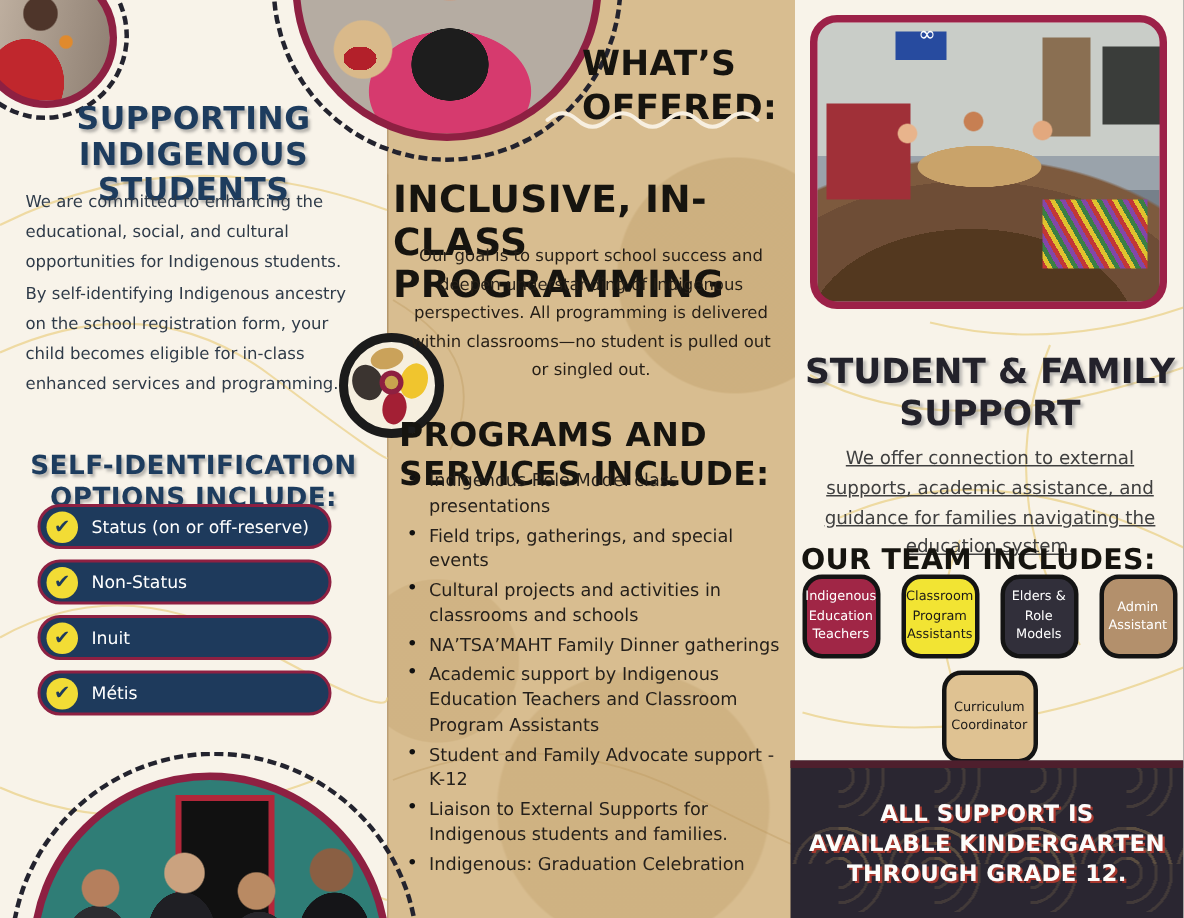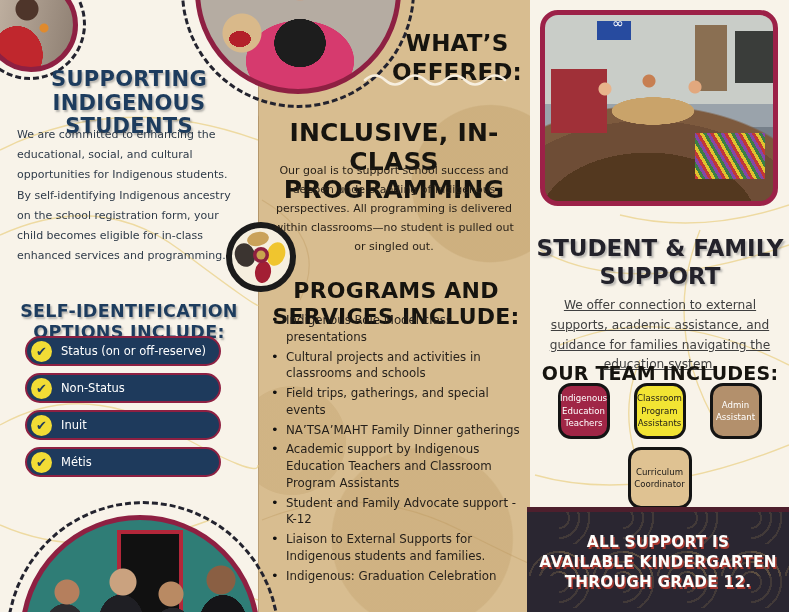--- a/index.html
+++ b/index.html
@@ -97,39 +97,39 @@
     color:#2f3b49;text-align:left;z-index:4;}
   #options-title{position:absolute;left:10px;top:286px;width:238px;font-size:17.5px;line-height:1.2;z-index:4;}
   #options{position:absolute;left:25px;top:336px;width:196px;z-index:4;}
   .pill{height:30px;margin-bottom:7px;background:#1e3a5c;border:2px solid #8e2042;border-radius:17px;
     display:flex;align-items:center;padding-left:4px;box-sizing:border-box;}
   .pill .check{width:21px;height:21px;border-radius:50%;background:#f2dc35;color:#1e3a5c;
     font-size:13px;font-weight:800;display:flex;align-items:center;justify-content:center;flex:0 0 21px;}
   .pill .lbl{color:#fff;font-size:11.5px;margin-left:9px;white-space:nowrap;}
 
   
-  .black-h{color:#16140f;font-weight:800;text-align:center;letter-spacing:.2px;}
+  .black-h{color:#16140f;font-weight:800;text-align:left;letter-spacing:.2px;}
   #offered-title{position:absolute;left:388px;top:10px;width:138px;font-size:23px;line-height:1.25;z-index:4;}
   #squiggle{position:absolute;left:362px;top:72px;z-index:4;}
   #inclusive-title{position:absolute;left:262px;top:98px;width:264px;font-size:25px;line-height:1.15;z-index:4;}
   #inclusive-body{position:absolute;left:267px;top:151px;width:254px;font-size:11px;line-height:1.72;
     color:#261f17;text-align:center;z-index:4;}
   #services-title{position:absolute;left:266px;top:260px;width:260px;font-size:22px;line-height:1.15;z-index:4;}
   #services{position:absolute;left:270px;top:312px;width:252px;z-index:4;list-style:none;margin:0;padding:0;}
   #services li{position:relative;padding-left:16px;margin-bottom:3px;font-size:11.8px;line-height:1.42;color:#241f1a;}
   #services li::before{content:"•";position:absolute;left:1px;top:-1px;font-size:13px;color:#111;}
 
   
   #right-title{position:absolute;left:534px;top:220px;width:252px;font-size:23px;line-height:1.18;
     color:#23222b;font-weight:800;text-align:center;text-shadow:2px 2px 2px rgba(140,140,140,.55);z-index:4;}
   #right-body{position:absolute;left:536px;top:284px;width:248px;font-size:12.2px;line-height:1.62;
     color:#404040;text-align:center;z-index:4;text-decoration:underline;}
   #team-title{position:absolute;left:534px;top:346px;width:252px;font-size:19px;z-index:4;}
   #team-row1,#team-row2{position:absolute;z-index:4;display:flex;justify-content:center;}
-  #team-row1{left:530px;top:383px;width:259px;gap:24px;}
+  #team-row1{left:530px;top:383px;width:259px;gap:14px;}
   #team-row2{left:530px;top:447px;width:259px;gap:14px;}
   .badge{border:3px solid #141414;border-radius:13px;display:flex;align-items:center;justify-content:center;
     text-align:center;font-size:8.6px;line-height:1.45;padding:2px 3px;box-sizing:border-box;}
   #team-row1 .badge{width:52px;height:56px;}
   #team-row2 .badge{width:64px;height:62px;}
   .c-maroon{background:#a02646;color:#fff;}
   .c-yellow{background:#f2e433;color:#1c1a18;}
   .c-dark{background:#312f3a;color:#fff;}
   .c-brown{background:#b3906c;color:#fff;}
   .c-tan{background:#dfc292;color:#1c1a18;}
@@ -224,37 +224,38 @@
   <h2 class="black-h" id="offered-title">WHAT’S OFFERED:</h2>
   <svg id="squiggle" width="160" height="14">
     <path d="M3 8 q10 -9 20 0 t20 0 t20 0 t20 0 t20 0 t20 0 t20 0" fill="none" stroke="#f7efe0" stroke-width="2.6" stroke-linecap="round"></path>
   </svg>
   <h2 class="black-h" id="inclusive-title">INCLUSIVE, IN-CLASS PROGRAMMING</h2>
   <p id="inclusive-body">Our goal is to support school success and deepen understanding of Indigenous perspectives. All programming is delivered within classrooms—no student is pulled out or singled out.</p>
   <h2 class="black-h" id="services-title">PROGRAMS AND SERVICES INCLUDE:</h2>
 
   <ul id="services">
     <li>Indigenous Role Model class presentations</li>
+    <li>Field trips, gatherings, and special events</li>
     <li>Cultural projects and activities in classrooms and schools</li>
-    <li>Field trips, gatherings, and special events</li>
     <li>NA’TSA’MAHT Family Dinner gatherings</li>
     <li>Academic support by Indigenous Education Teachers and Classroom Program Assistants</li>
     <li>Student and Family Advocate support - K-12</li>
     <li>Liaison to External Supports for Indigenous students and families.</li>
     <li>Indigenous: Graduation Celebration</li>
 
   </ul>
 
   <h1 id="right-title">STUDENT &amp; FAMILY SUPPORT</h1>
   <p id="right-body">We offer connection to external supports, academic assistance, and guidance for families navigating the education system.</p>
   <h2 class="black-h" id="team-title">OUR TEAM INCLUDES:</h2>
 
   <div id="team-row1">
     <div class="badge c-maroon">Indigenous Education Teachers</div>
     <div class="badge c-yellow">Classroom Program Assistants</div>
+    <div class="badge c-dark">Elders &amp; Role Models</div>
     <div class="badge c-brown">Admin Assistant</div>
   </div>
   <div id="team-row2">
     <div class="badge c-tan">Curriculum Coordinator</div>
   </div>
 
   <div id="banner">
     <p id="banner-text">ALL SUPPORT IS AVAILABLE KINDERGARTEN THROUGH GRADE 12.</p>
   </div>
 

